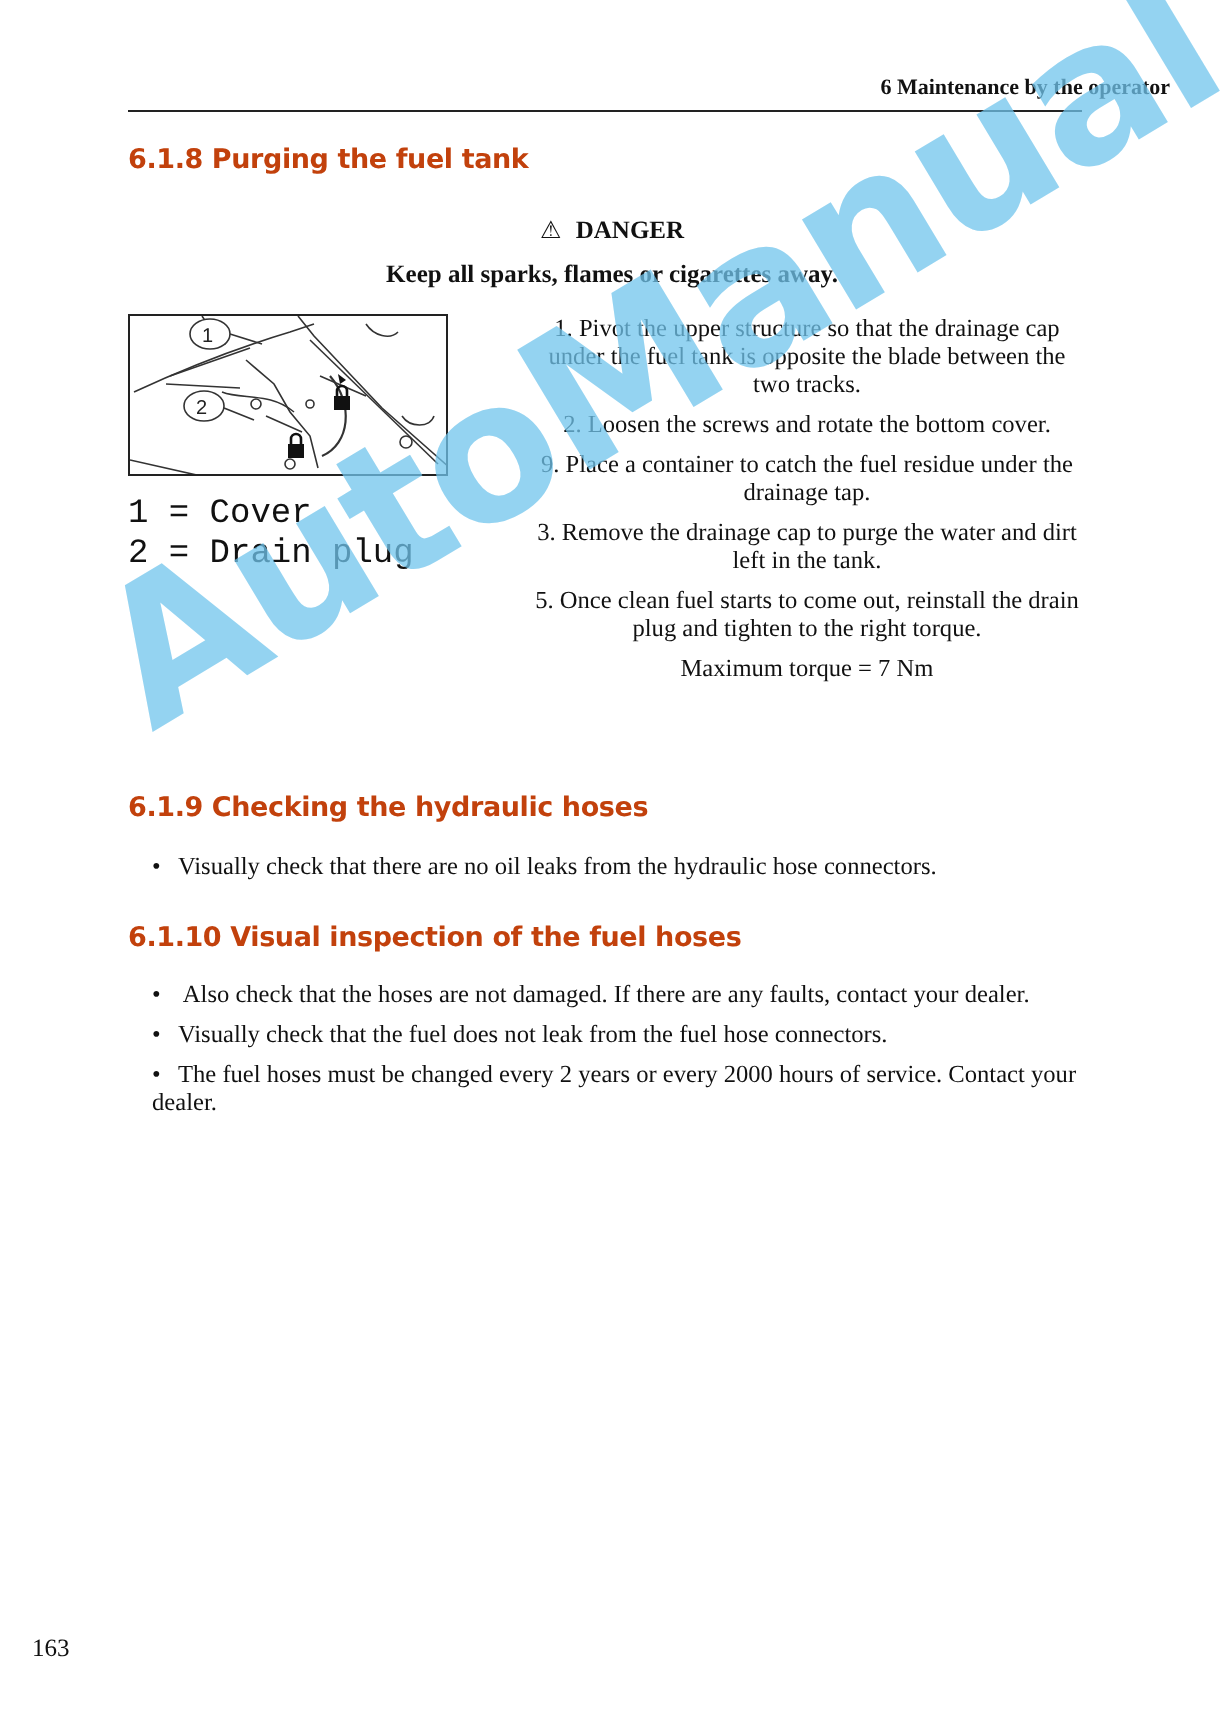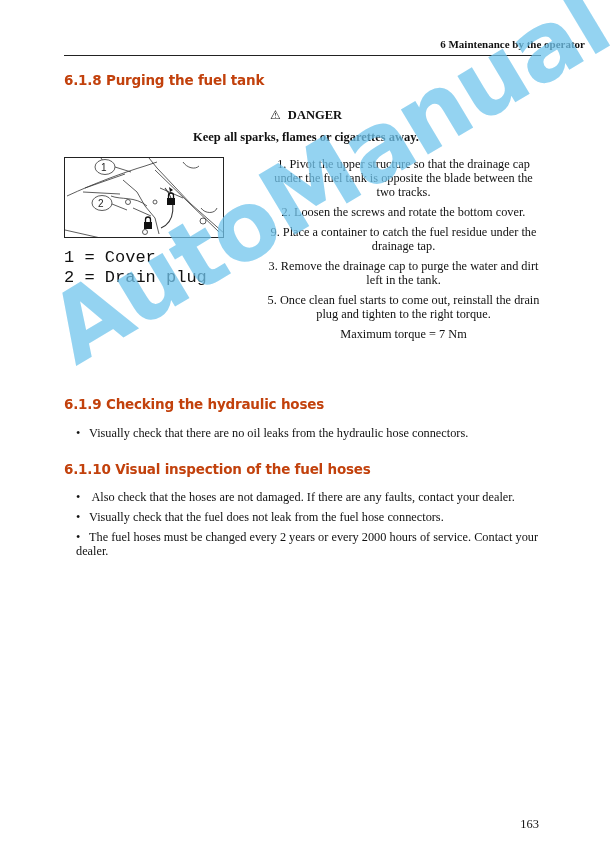--- a/index.html
+++ b/index.html
@@ -14,21 +14,21 @@
         font-size: 13.5px; letter-spacing: -0.2px; color: #c2410c; }
   .danger { position: absolute; left: 0; width: 612px; text-align: center; font-weight: bold; font-size: 12.5px; }
   .figure { position: absolute; left: 64px; top: 157px; width: 160px; height: 81px;
             border: 1.5px solid #222; box-sizing: border-box; background: #fff; overflow: hidden; }
   .legend { position: absolute; left: 64px; font-size: 17px; font-family: Liberation Mono, monospace; }
   .steps { position: absolute; left: 266px; top: 157px; width: 275px; font-size: 12.3px; line-height: 14px; text-align: center; }
   .steps p { margin: 0 0 6px 0; }
   .bullets { position: absolute; left: 76px; width: 466px; font-size: 12.3px; line-height: 14px; }
   .bullets p { margin: 0 0 6px 0; }
   .bullet-dot { display: inline-block; width: 13px; }
-  .page-num { position: absolute; left: 0; top: 817px; width: 539px; text-align: right; font-size: 12.5px; }
+  .page-num { position: absolute; left: 16px; top: 817px; width: 539px; text-align: left; font-size: 12.5px; }
   .watermark { position: absolute; left: 30px; top: 290px; width: 600px;
                font-family: "DejaVu Sans", sans-serif; font-weight: bold; font-size: 96px;
                color: rgba(112, 196, 236, 0.75); transform: rotate(-31deg); transform-origin: left top;
                white-space: nowrap; pointer-events: none; letter-spacing: -2px; }
 </style>
 </head>
 <body>
 
 <div class="page">
 

